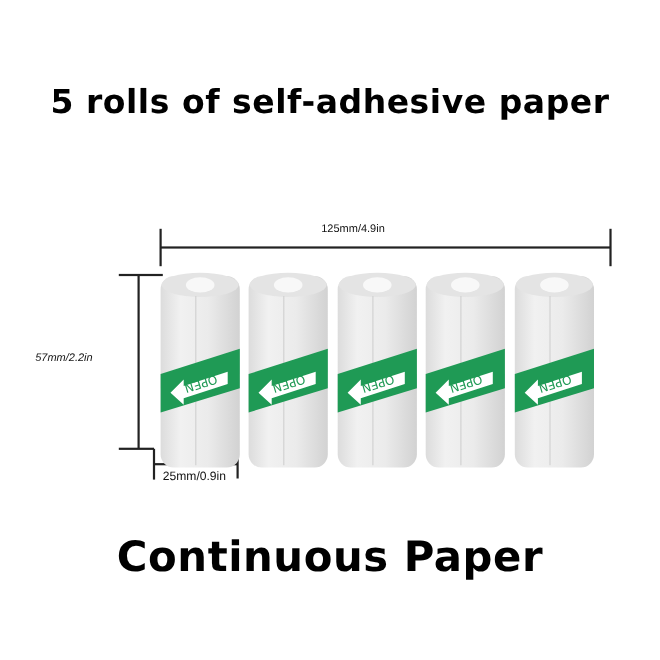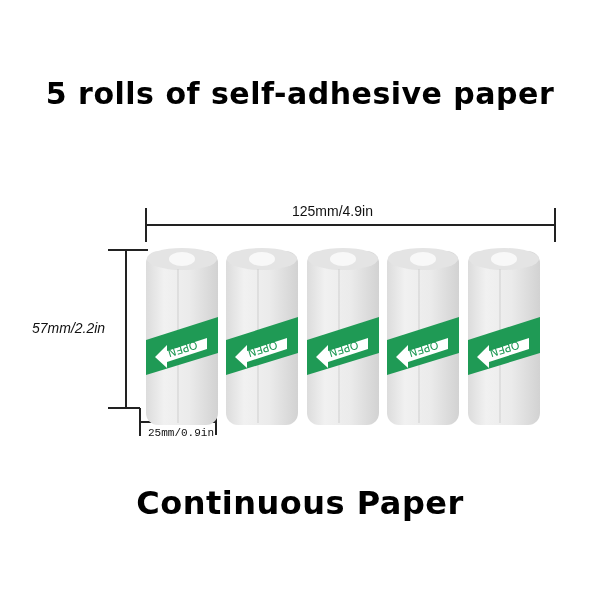--- a/index.html
+++ b/index.html
@@ -1,19 +1,19 @@
 <!DOCTYPE html>
 <html><head>
   <meta charset="utf-8">
   <style>
     html, body { margin:0; padding:0; }
     body { width:600px; height:600px; background:#ffffff; position:relative; overflow:hidden; font-family:"DejaVu Sans", sans-serif; }
     .title { position:absolute; left:0; top:76px; width:600px; text-align:center; font-family:"DejaVu Sans", sans-serif; font-weight:bold; font-size:30px; letter-spacing:0.5px; color:#000; }
-    .subtitle { position:absolute; left:0; top:484px; width:600px; text-align:center; font-family:"DejaVu Sans", sans-serif; font-weight:bold; font-size:32px; letter-spacing:0.5px; color:#000; }
-    .dim-label { position:absolute; font-family:"Liberation Sans", sans-serif; font-size:14px; color:#111; white-space:nowrap; }
+    .subtitle { position:absolute; left:0; top:484px; width:600px; text-align:center; font-family:"DejaVu Sans", sans-serif; font-weight:bold; font-size:38px; letter-spacing:0.5px; color:#000; }
+    .dim-label { position:absolute; font-family:"Liberation Sans", sans-serif; font-size:10px; color:#111; white-space:nowrap; }
     .line { position:absolute; background:#222; }
     .roll { position:absolute; top:245px; width:74px; height:185px; }
     .roll svg { width:100%; height:100%; display:block; }
   </style>
 </head>
 <body>
 
 <div class="title">5 rolls of self-adhesive paper</div>
 
 <div class="line" style="left:146px; top:224px; width:409px; height:1.5px;"></div>
@@ -22,21 +22,21 @@
 <div class="dim-label" style="left:292px; top:203px;">125mm/4.9in</div>
 
 <div class="line" style="left:125px; top:250px; width:1.5px; height:158px;"></div>
 <div class="line" style="left:108px; top:249px; width:40px; height:1.5px;"></div>
 <div class="line" style="left:108px; top:407px; width:32px; height:1.5px;"></div>
 <div class="dim-label" style="left:32px; top:320px;font-style:italic;">57mm/2.2in</div>
 
 <div class="line" style="left:140px; top:421px; width:76px; height:1.5px;"></div>
 <div class="line" style="left:139px; top:408px; width:1.5px; height:28px;"></div>
 <div class="line" style="left:215px; top:405px; width:1.5px; height:30px;"></div>
-<div class="dim-label" style="left:148px; top:427px; font-size:11px;font-family:Liberation Mono, monospace;">25mm/0.9in</div>
+<div class="dim-label" style="left:148px; top:427px; font-size:11px;">25mm/0.9in</div>
 
 <div class="roll" style="left:145px;">
   <svg viewBox="0 0 74 185">
     <defs>
       <linearGradient id="rg" x1="0" x2="1" y1="0" y2="0">
         <stop offset="0" stop-color="#dcdcdc"></stop>
           <stop offset="0.25" stop-color="#f1f1f1"></stop>
           <stop offset="0.6" stop-color="#ebebeb"></stop>
           <stop offset="1" stop-color="#d2d2d2"></stop>
       </linearGradient>

